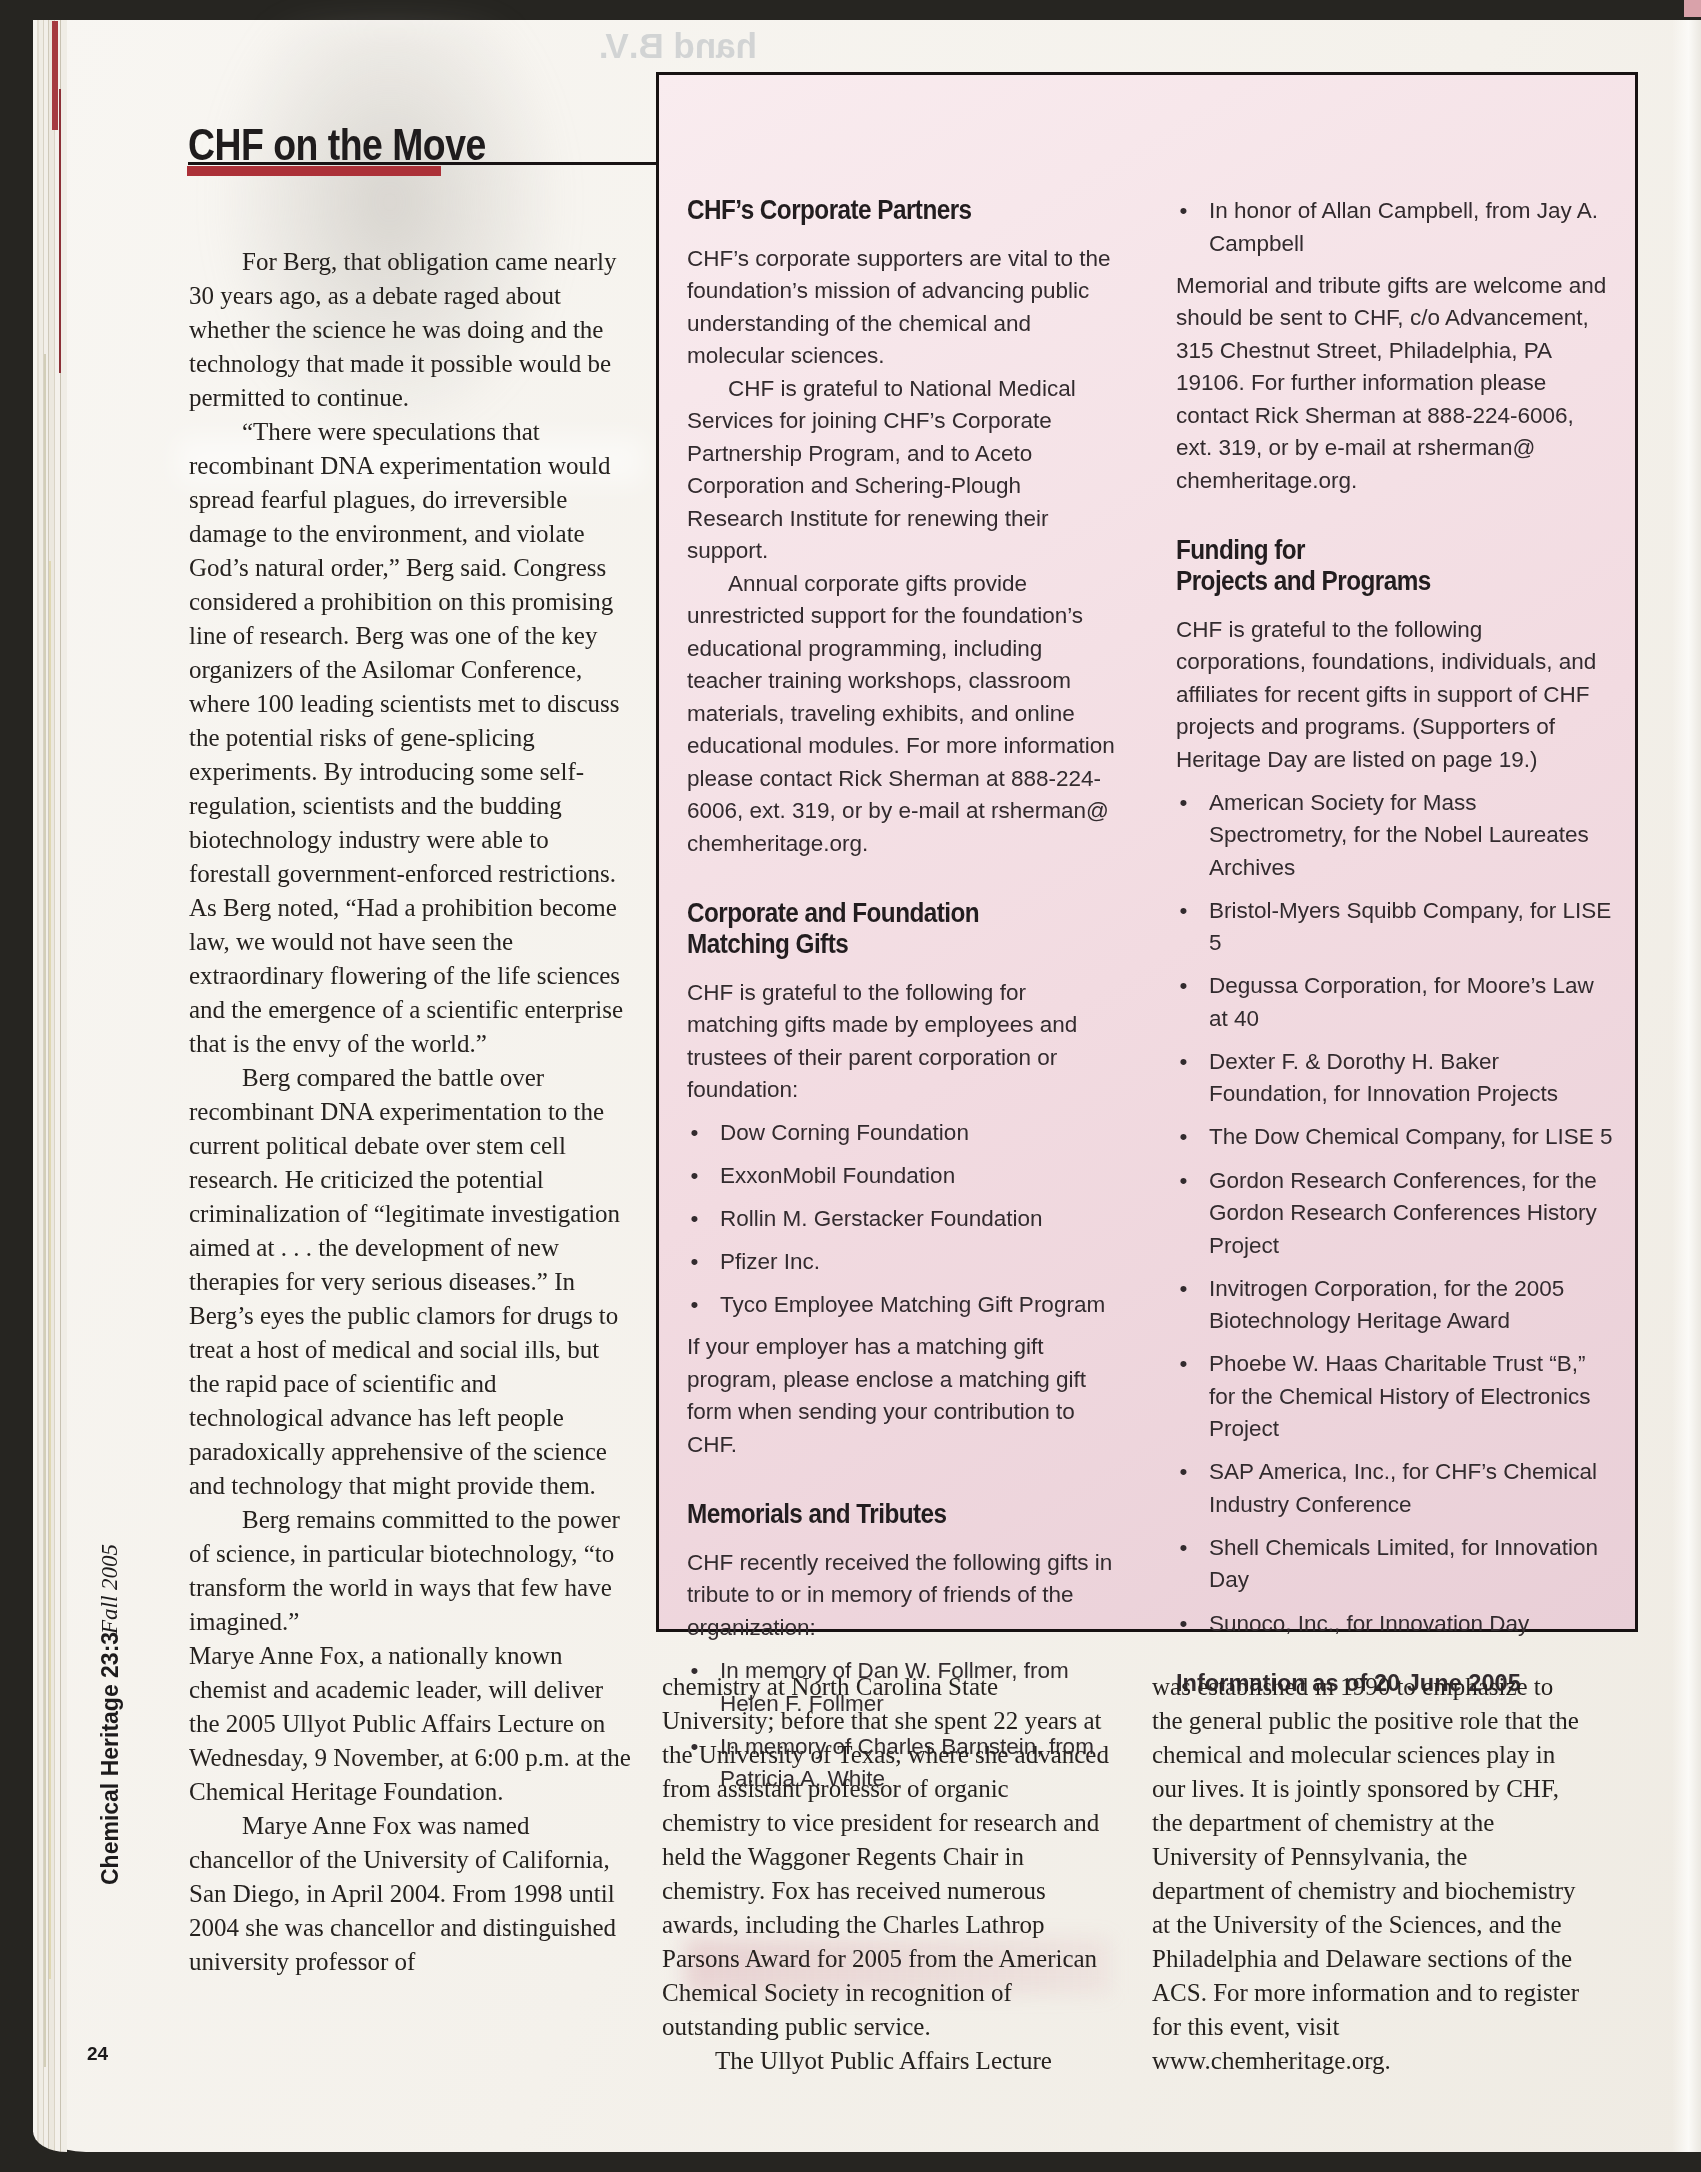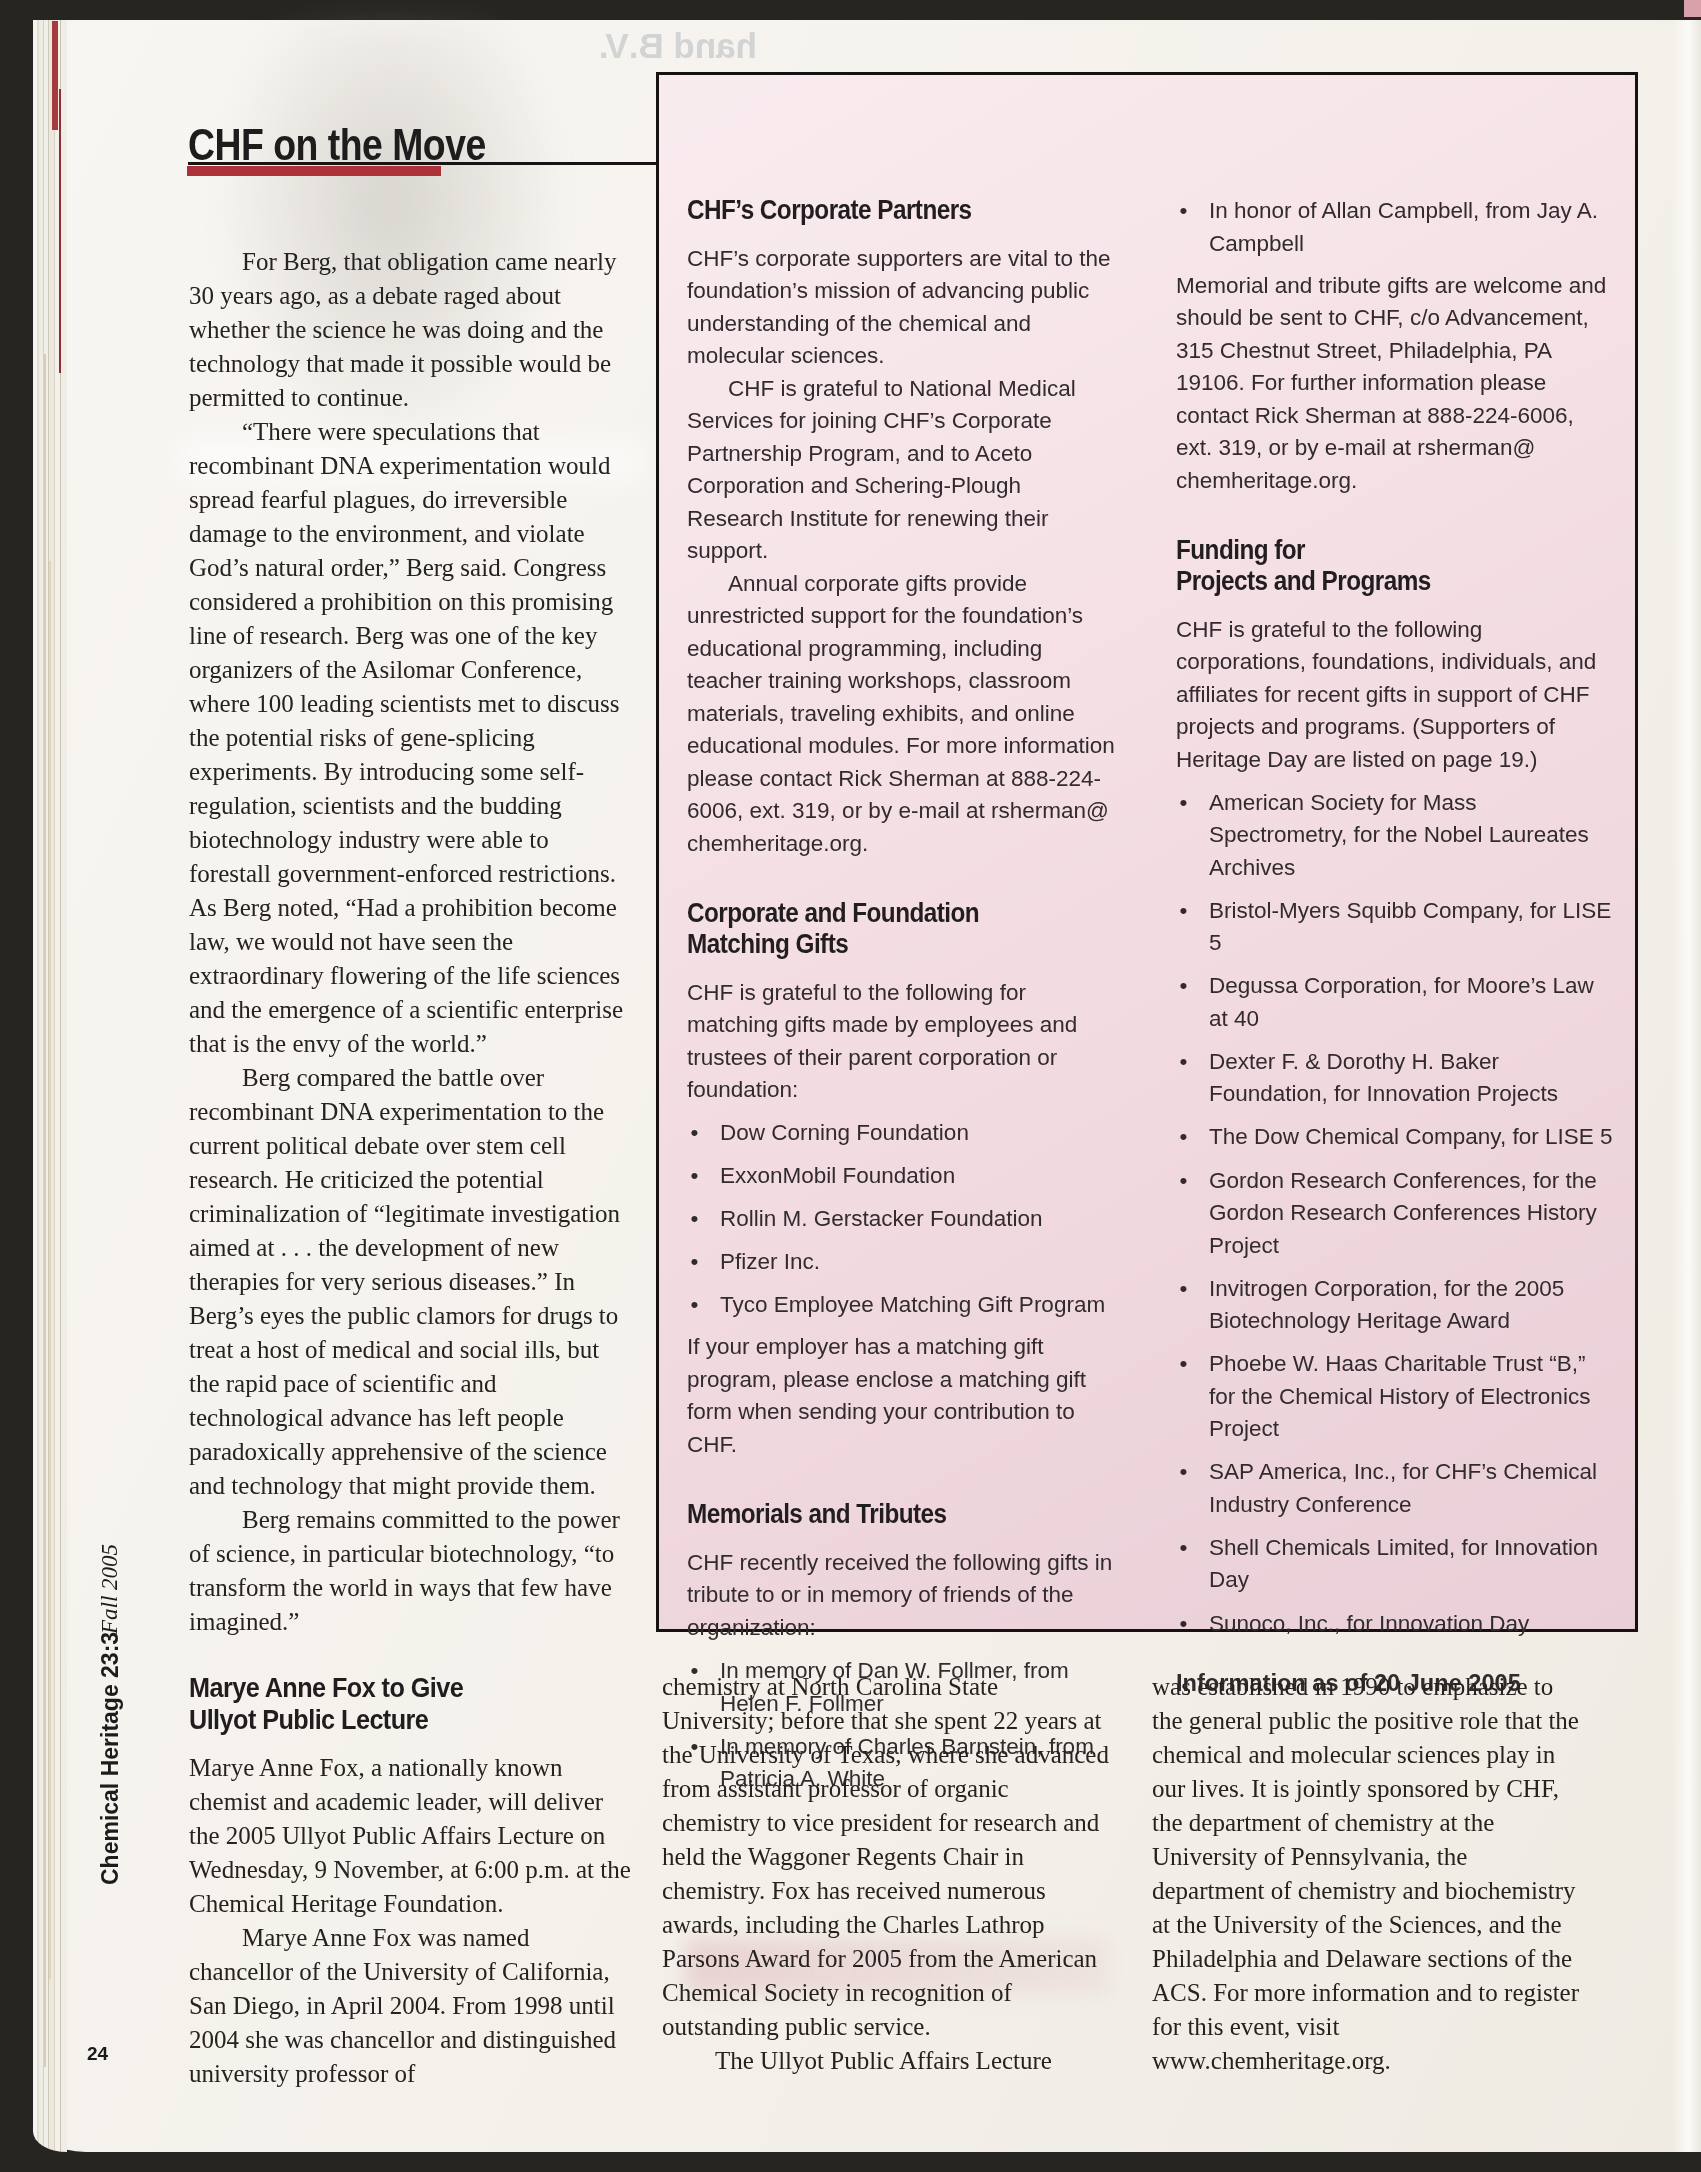--- a/index.html
+++ b/index.html
@@ -151,24 +151,20 @@
 
 <div class="kicker"><span class="cond">CHF on the Move</span></div>
 <div class="header-rule"></div>
 <div class="header-redbar"></div>
 
 <div class="serif-flow col-left">
     <p class="ind">For Berg, that obligation came nearly 30 years ago, as a debate raged about whether the science he was doing and the technology that made it possible would be permitted to continue.</p>
     <p class="ind">“There were speculations that recombinant DNA experimentation would spread fearful plagues, do irreversible damage to the environment, and violate God’s natural order,” Berg said. Congress considered a prohibition on this promising line of research. Berg was one of the key organizers of the Asilomar Conference, where 100 leading scientists met to discuss the potential risks of gene-splicing experiments. By introducing some self-regulation, scientists and the budding biotechnology industry were able to forestall government-enforced restrictions. As Berg noted, “Had a prohibition become law, we would not have seen the extraordinary flowering of the life sciences and the emergence of a scientific enterprise that is the envy of the world.”</p>
     <p class="ind">Berg compared the battle over recombinant DNA experimentation to the current political debate over stem cell research. He criticized the potential criminalization of “legitimate investigation aimed at . . . the development of new therapies for very serious diseases.” In Berg’s eyes the public clamors for drugs to treat a host of medical and social ills, but the rapid pace of scientific and technological advance has left people paradoxically apprehensive of the science and technology that might provide them.</p>
     <p class="ind">Berg remains committed to the power of science, in particular biotechnology, “to transform the world in ways that few have imagined.”</p>
-    <div class="pb-h">
-      <div><span class="cond">Marye Anne Fox to Give</span></div>
-      <div><span class="cond">Ullyot Public Lecture</span></div>
-    </div>
     <p>Marye Anne Fox, a nationally known chemist and academic leader, will deliver the 2005 Ullyot Public Affairs Lecture on Wednesday, 9 November, at 6:00 p.m. at the Chemical Heritage Foundation.</p>
     <p class="ind">Marye Anne Fox was named chancellor of the University of California, San Diego, in April 2004. From 1998 until 2004 she was chancellor and distinguished university professor of</p>
   </div>
 
 <div class="pinkbox">
   <div class="pb-col pb-col-1 pb-flow">
       <div class="pb-h">
         <div><span class="cond">CHF’s Corporate Partners</span></div>
       </div>
       <p>CHF’s corporate supporters are vital to the foundation’s mission of advancing public understanding of the chemical and molecular sciences.</p>

